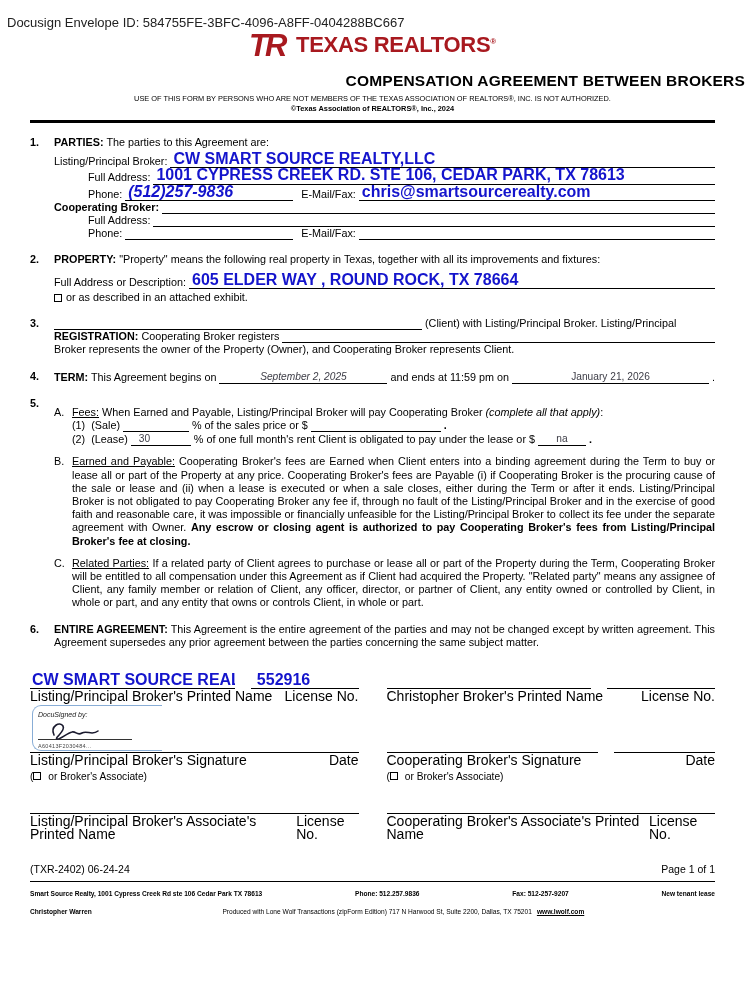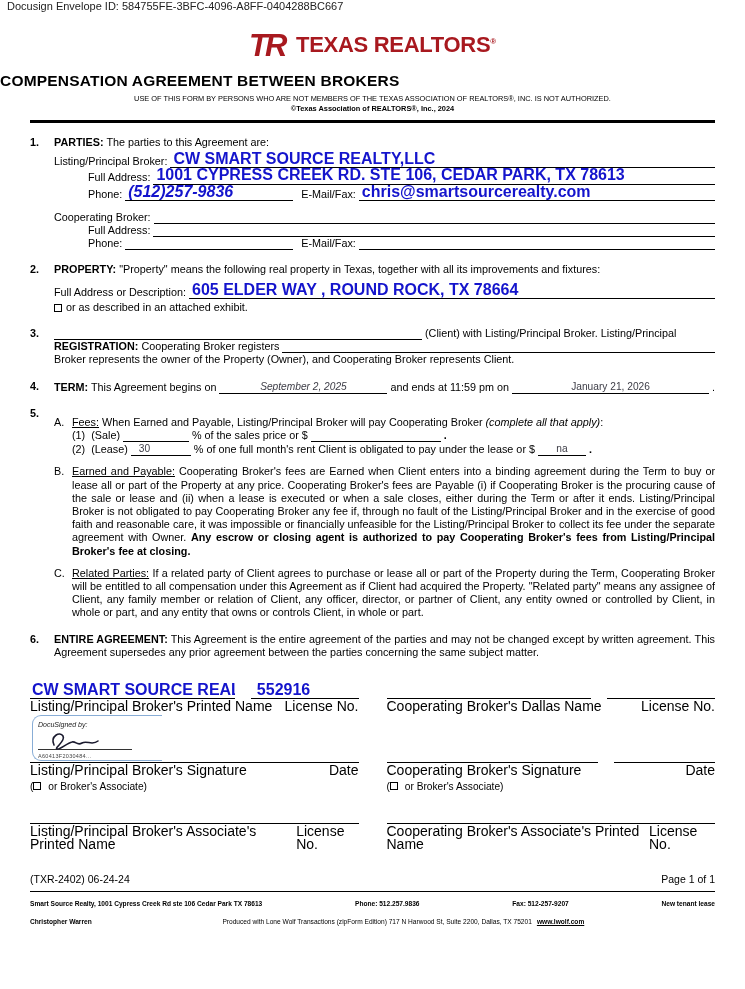--- a/index.html
+++ b/index.html
@@ -1,44 +1,44 @@
 <!DOCTYPE html>
 <html><head>
 <meta charset="utf-8">
 <style>
   * { box-sizing: border-box; }
   html,body { margin:0; padding:0; background:#ffffff; }
   .page {
     width:745px; height:989px; background:#fff; position:relative; overflow:hidden;
     font-family:"Liberation Sans", sans-serif; color:#000;
   }
-  .env { position:absolute; top:0; left:7px; font-size:11px; color:#222; }
+  .env { position:absolute; top:15px; left:7px; font-size:13px; color:#222; }
   .logo-row { display:flex; justify-content:center; align-items:center; gap:7px; padding-top:30px; }
   .logo-text { color:#a8191f; font-weight:bold; font-size:22px; letter-spacing:-0.3px; white-space:nowrap; }
   .logo-text sup { font-size:8px; }
-  .title { text-align:left; font-size:15.5px; font-weight:bold; margin-top:12px; letter-spacing:0.2px; }
+  .title { text-align:right; font-size:15.5px; font-weight:bold; margin-top:12px; letter-spacing:0.2px; }
   .notice { text-align:center; font-size:7.4px; margin-top:4px; }
   .copy { text-align:center; font-size:7.4px; font-weight:bold; margin-top:1px; }
   .inner { padding:0 30px; font-size:10.8px; line-height:13.2px; }
   .rule { border-top:3px solid #000; margin-top:7px; }
   .b { font-weight:bold; }
   .u { text-decoration:underline; }
   .i { font-style:italic; }
   .sec { display:flex; margin-top:13px; }
   .sec-num { width:24px; font-weight:bold; flex:none; }
   .sec-body { flex:1; min-width:0; }
   .frow { display:flex; align-items:flex-end; }
   .lbl { flex:none; white-space:pre; }
   .fill { flex:1; border-bottom:1px solid #000; min-height:13px; padding:0 3px; margin-left:3px; white-space:nowrap; overflow:hidden; }
   .fillw { flex:none; border-bottom:1px solid #000; min-height:13px; margin-left:3px; margin-right:3px; }
   .val { color:#1414cc; font-weight:bold; font-size:16px; }
   .tval { color:#3c3c46; font-size:10.2px; }
   .center { text-align:center; }
   .indent1 { padding-left:34px; }
-  .mt2{margin-top:2px;} .mt3{margin-top:3px;} .mt6{margin-top:6px;} .mt8{margin-top:10px;}
+  .mt2{margin-top:2px;} .mt3{margin-top:3px;} .mt6{margin-top:6px;} .mt8{margin-top:0;font-weight:bold;}
   .cb { display:inline-block; width:8px; height:8px; border:1px solid #000; vertical-align:-1px; margin-right:4px; background:#fff; flex:none; }
   .sub { display:flex; margin-top:9px; }
   .sub-letter { width:18px; flex:none; }
   .sub-body { flex:1; min-width:0; text-align:justify; }
   .fw66 { width:66px; } .fw130 { width:130px; } .fw60 { width:60px; } .fw48 { width:48px; } .fw168 { width:168px;font-style:italic; }
   .pl8 { padding-left:8px; }
 
   .sigrow { display:flex; gap:28px; margin-top:24px; }
   .sigcol { flex:1; min-width:0; }
   .sl1 { display:flex; gap:16px; height:16px; align-items:flex-end; }
@@ -257,21 +257,21 @@
           <span>License No.</span>
         </div>
       </div>
 
       <div class="sigcol">
         <div class="sl1">
           <span class="pn"></span>
           <span class="lic"></span>
         </div>
         <div class="sig-labels">
-          <span>Cooperating Broker's Dallas Name</span>
+          <span>Christopher Broker's Printed Name</span>
           <span>License No.</span>
         </div>
         <div class="sig-area">
           <span class="sigline"></span>
           <span class="dateline"></span>
         </div>
         <div class="sig-labels">
           <span>Cooperating Broker's Signature</span>
           <span>Date</span>
         </div>

